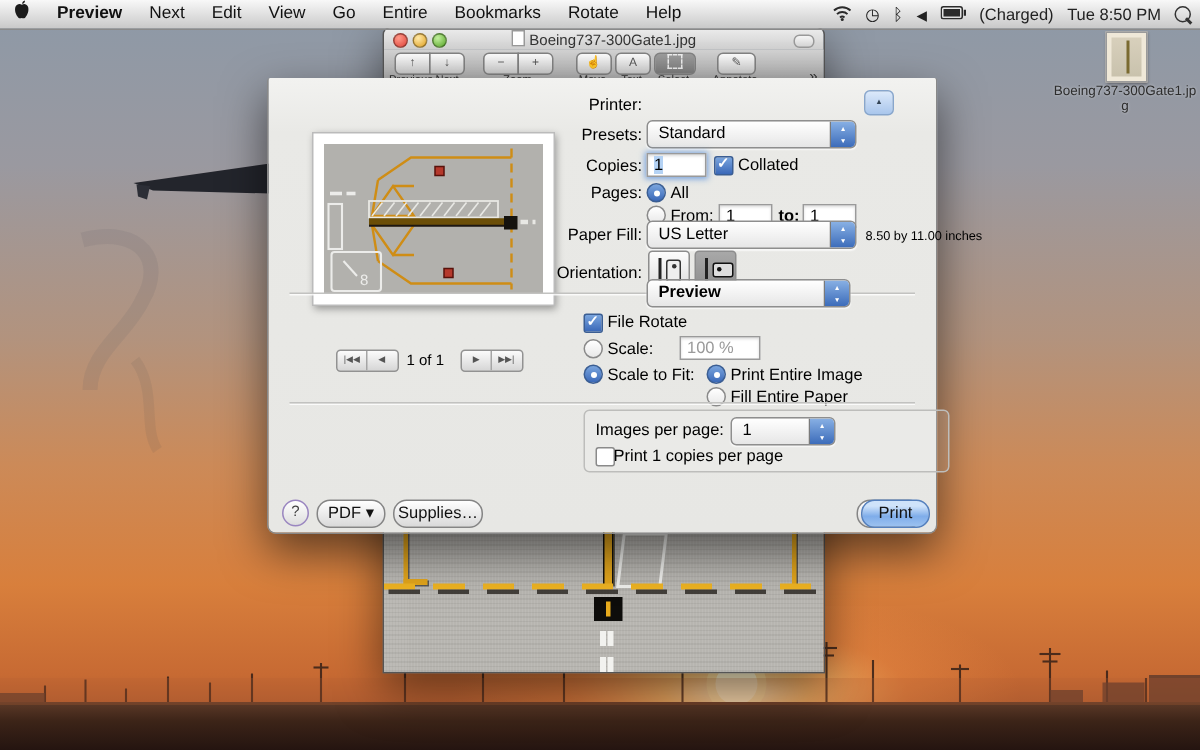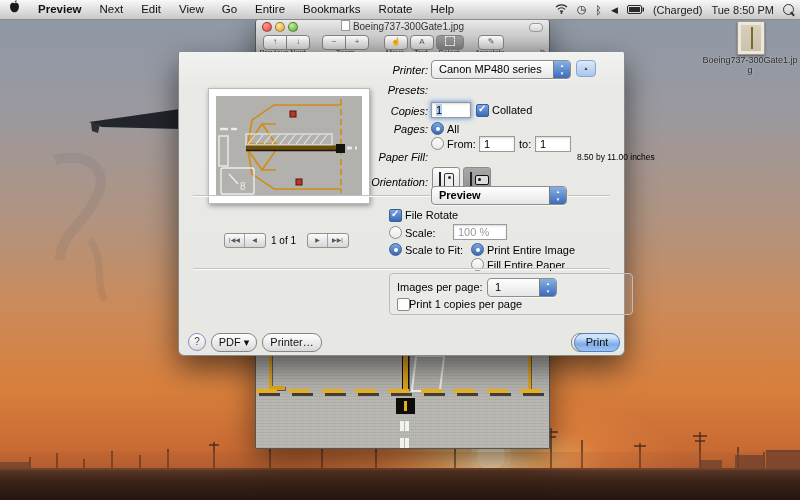--- a/index.html
+++ b/index.html
@@ -55,21 +55,21 @@
   .ydashshadow{position:absolute;left:3px;right:0;height:3px;opacity:.75;
     background:repeating-linear-gradient(90deg,#1c1712 0 21px,transparent 21px 33px);}
   .wbox{position:absolute;border:2px solid #efefec;transform:skewX(-7deg);}
   .blacksq{position:absolute;background:#0e0d0b;}
   .blacksq .bar{position:absolute;left:50%;top:3px;bottom:3px;width:3px;margin-left:-1.5px;background:#e8ab1d;}
   .wdash{position:absolute;width:4px;background:repeating-linear-gradient(0deg,#f2f2ef 0 10px,transparent 10px 17px);}
   
   .sheet{position:absolute;left:178px;top:52px;width:445px;height:303px;z-index:10;
     background:linear-gradient(#f2f2f0,#e9e9e6 12%,#e7e7e4);border:1px solid #888;border-top:none;
     border-radius:2px 2px 6px 6px;box-shadow:0 12px 30px rgba(0,0,0,.55);font-size:11px;color:#000;}
-  .lbl{position:absolute;text-align:right;white-space:nowrap;font-style:italic;}
+  .lbl{position:absolute;text-align:right;white-space:nowrap;}
   .txt{position:absolute;white-space:nowrap;}
   .popup{position:absolute;height:17px;border:1px solid #8e8e8e;border-radius:4px;
     background:linear-gradient(#ffffff,#e6e6e6);box-shadow:0 1px 1px rgba(255,255,255,.7);}
   .popup .ptext{position:absolute;left:7px;top:2px;font-size:11px;}
   .stepper{position:absolute;right:0;top:0;bottom:0;width:16px;border-radius:0 3px 3px 0;
     background:linear-gradient(#88b0e4,#3c6cba);border-left:1px solid #7a7a7a;}
   .stepper span{position:absolute;left:0;right:0;text-align:center;color:#fff;font-size:4.5px;line-height:5px;}
   .stepper .up{top:2px;} .stepper .dn{bottom:2px;}
   .collapsebtn{position:absolute;width:18px;height:15px;border:1px solid #88a6cc;border-radius:4px;
     background:linear-gradient(#dce9fa,#a9c6ec);font-size:5px;color:#345;text-align:center;line-height:14px;}
@@ -323,46 +323,53 @@
       <div class="seg">|◀◀</div>
       <div class="seg">◀</div>
     </div>
     <div class="txt" style="left:92px;top:183px;font-size:10px;">1 of 1</div>
     <div class="navseg" style="left:128px;top:181px;width:40px;">
       <div class="seg">▶</div>
       <div class="seg">▶▶|</div>
     </div>
 
     <div class="lbl" style="left:130px;top:12px;width:119px;">Printer:</div>
-    <div class="popup" style="left:252px;top:8px;width:138px;">
-      <span class="ptext">Canon MP480 series</span>
+    <div class="collapsebtn" style="left:397px;top:8px;">▲</div>
+
+    <div class="lbl" style="left:130px;top:32px;width:119px;">Presets:</div>
+    <div class="popup" style="left:252px;top:28px;width:138px;">
+      <span class="ptext">Standard</span>
       <span class="stepper">
           <span class="up">▲</span>
           <span class="dn">▼</span>
         </span>
     </div>
-    <div class="collapsebtn" style="left:397px;top:8px;">▲</div>
-
-    <div class="lbl" style="left:130px;top:32px;width:119px;">Presets:</div>
 
     <div class="lbl" style="left:130px;top:53px;width:119px;">Copies:</div>
     <div class="field focus" style="left:252px;top:50px;width:30px;"><span class="selhl">1</span></div>
     <span class="cb on" style="left:297px;top:52px;"></span>
     <div class="txt" style="left:313px;top:52px;">Collated</div>
 
     <div class="lbl" style="left:130px;top:71px;width:119px;">Pages:</div>
     <span class="rd on" style="left:252px;top:70px;"></span>
     <div class="txt" style="left:268px;top:71px;">All</div>
     <span class="rd" style="left:252px;top:85px;"></span>
     <div class="txt" style="left:268px;top:86px;">From:</div>
     <div class="field" style="left:300px;top:84px;width:26px;"><span>1</span></div>
-    <div class="txt" style="left:340px;top:86px;">to:</div>
+    <div class="txt" style="left:340px;top:86px;font-weight:bold;">to:</div>
     <div class="field" style="left:356px;top:84px;width:26px;"><span>1</span></div>
 
     <div class="lbl" style="left:130px;top:99px;width:119px;">Paper Fill:</div>
+    <div class="popup" style="left:252px;top:95px;width:138px;">
+      <span class="ptext">US Letter</span>
+      <span class="stepper">
+          <span class="up">▲</span>
+          <span class="dn">▼</span>
+        </span>
+    </div>
     <div class="txt" style="left:398px;top:100px;font-size:8.5px;">8.50 by 11.00 inches</div>
 
     <div class="lbl" style="left:130px;top:124px;width:119px;">Orientation:</div>
     <div class="obtn" style="left:253px;top:115px;">
       <span class="oglyph-v"></span>
         <span class="oglyph-p"></span>
     </div>
     <div class="obtn pressed" style="left:284px;top:115px;">
       <span class="oglyph-v"></span>
         <span class="oglyph-l"></span>
@@ -401,18 +408,18 @@
             <span class="up">▲</span>
             <span class="dn">▼</span>
           </span>
       </div>
       <span class="cb" style="left:7px;top:24px;"></span>
       <div class="txt" style="left:19px;top:24px;">Print 1 copies per page</div>
     </div>
 
     <div class="helpbtn" style="left:9px;top:281px;">?</div>
     <div class="pillb" style="left:32px;top:281px;width:44px;">PDF ▾</div>
-    <div class="pillb" style="left:83px;top:281px;width:58px;">Printer…</div>
+    <div class="pillb" style="left:83px;top:281px;width:58px;">Supplies…</div>
     <div class="pillb" style="left:356px;top:281px;width:42px;margin-left:36px;">Cancel</div>
     <div class="pillb primary" style="left:395px;top:281px;width:44px;">Print</div>
   </div>
 
 </div>
 
 </body></html>

